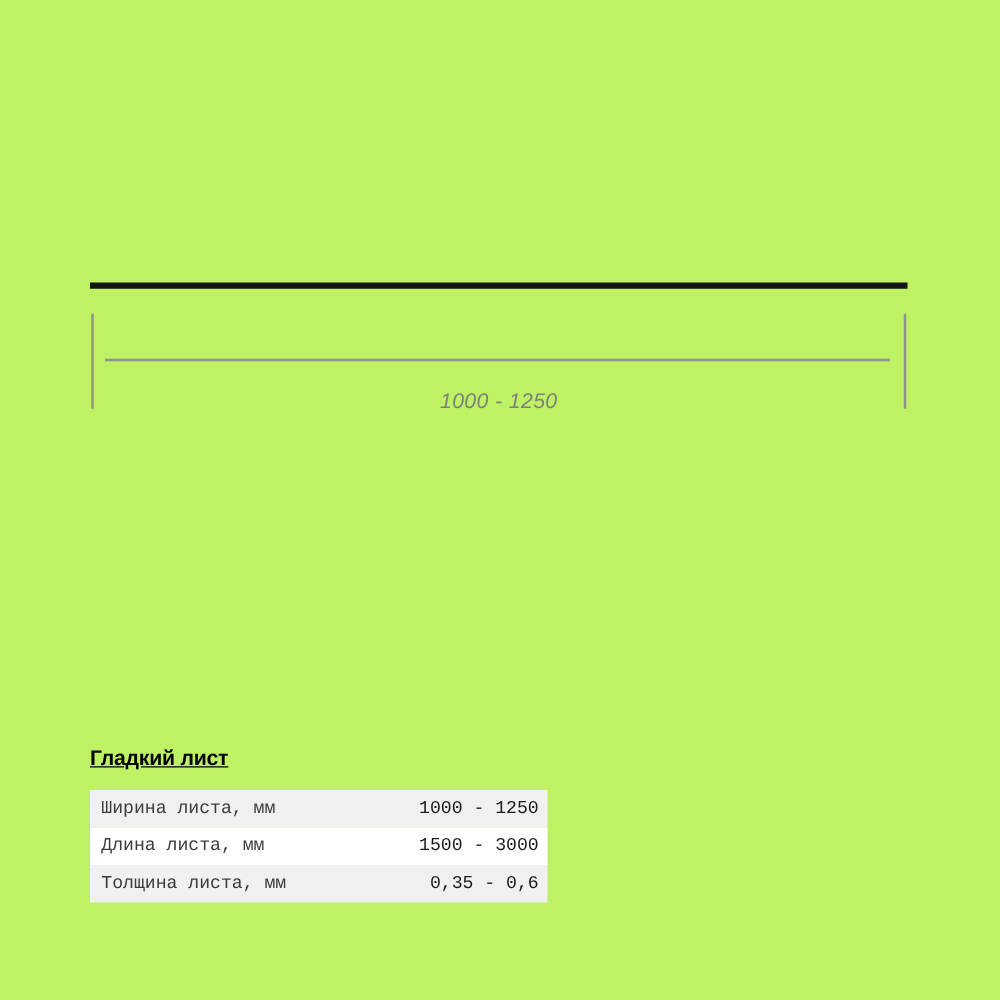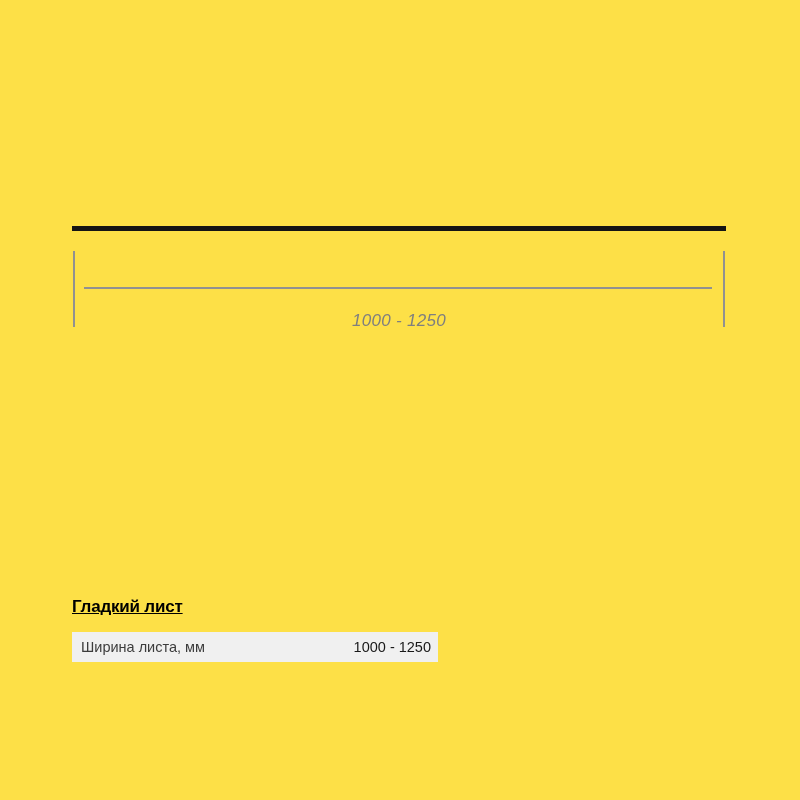--- a/index.html
+++ b/index.html
@@ -5,21 +5,21 @@
   html, body {
     margin: 0;
     padding: 0;
     background: #ffffff;
     font-family: "Liberation Sans", "DejaVu Sans", sans-serif;
   }
   .page {
     position: relative;
     width: 800px;
     height: 800px;
-    background: #fde047;
+    background: #bef264;
     overflow: hidden;
   }
 
   
   .diagram {
     position: absolute;
     left: 0;
     top: 0;
     width: 800px;
     height: 340px;
@@ -72,20 +72,21 @@
     font-weight: bold;
     color: #000000;
     letter-spacing: -0.2px;
     text-decoration: underline;
   }
   .spec-table {
     position: absolute;
     left: 72px;
     top: 632px;
     width: 366px;
+    font-family: Liberation Mono, monospace;
   }
   .spec-row {
     height: 30px;
     display: flex;
     justify-content: space-between;
     align-items: center;
     padding: 0 7px 0 9px;
     box-sizing: border-box;
     font-size: 14.5px;
     background: #ffffff;
@@ -109,15 +110,23 @@
     <div class="dim-label">1000 - 1250</div>
   </div>
 
   <h2 class="section-title">Гладкий лист</h2>
 
   <div class="spec-table">
     <div class="spec-row alt">
       <span class="spec-label">Ширина листа, мм</span>
       <span class="spec-value">1000 - 1250</span>
     </div>
+    <div class="spec-row">
+      <span class="spec-label">Длина листа, мм</span>
+      <span class="spec-value">1500 - 3000</span>
+    </div>
+    <div class="spec-row alt">
+      <span class="spec-label">Толщина листа, мм</span>
+      <span class="spec-value">0,35 - 0,6</span>
+    </div>
   </div>
 
 </div>
 
 </body></html>

